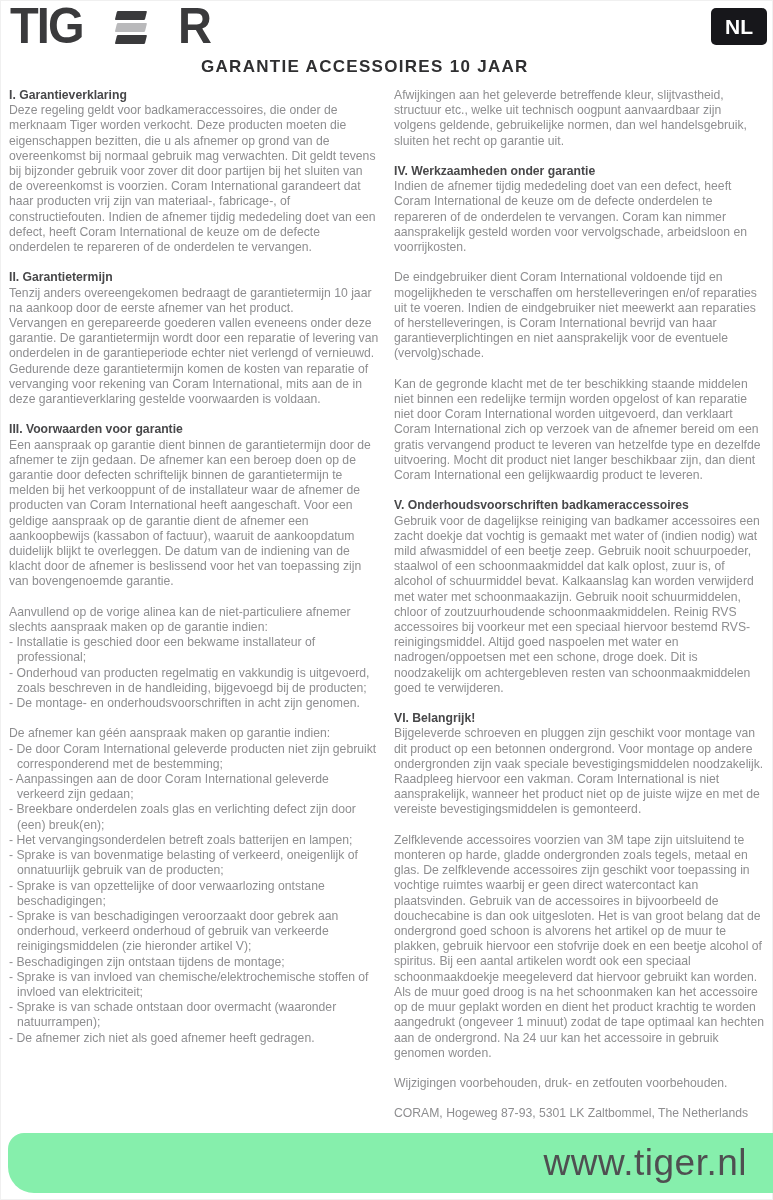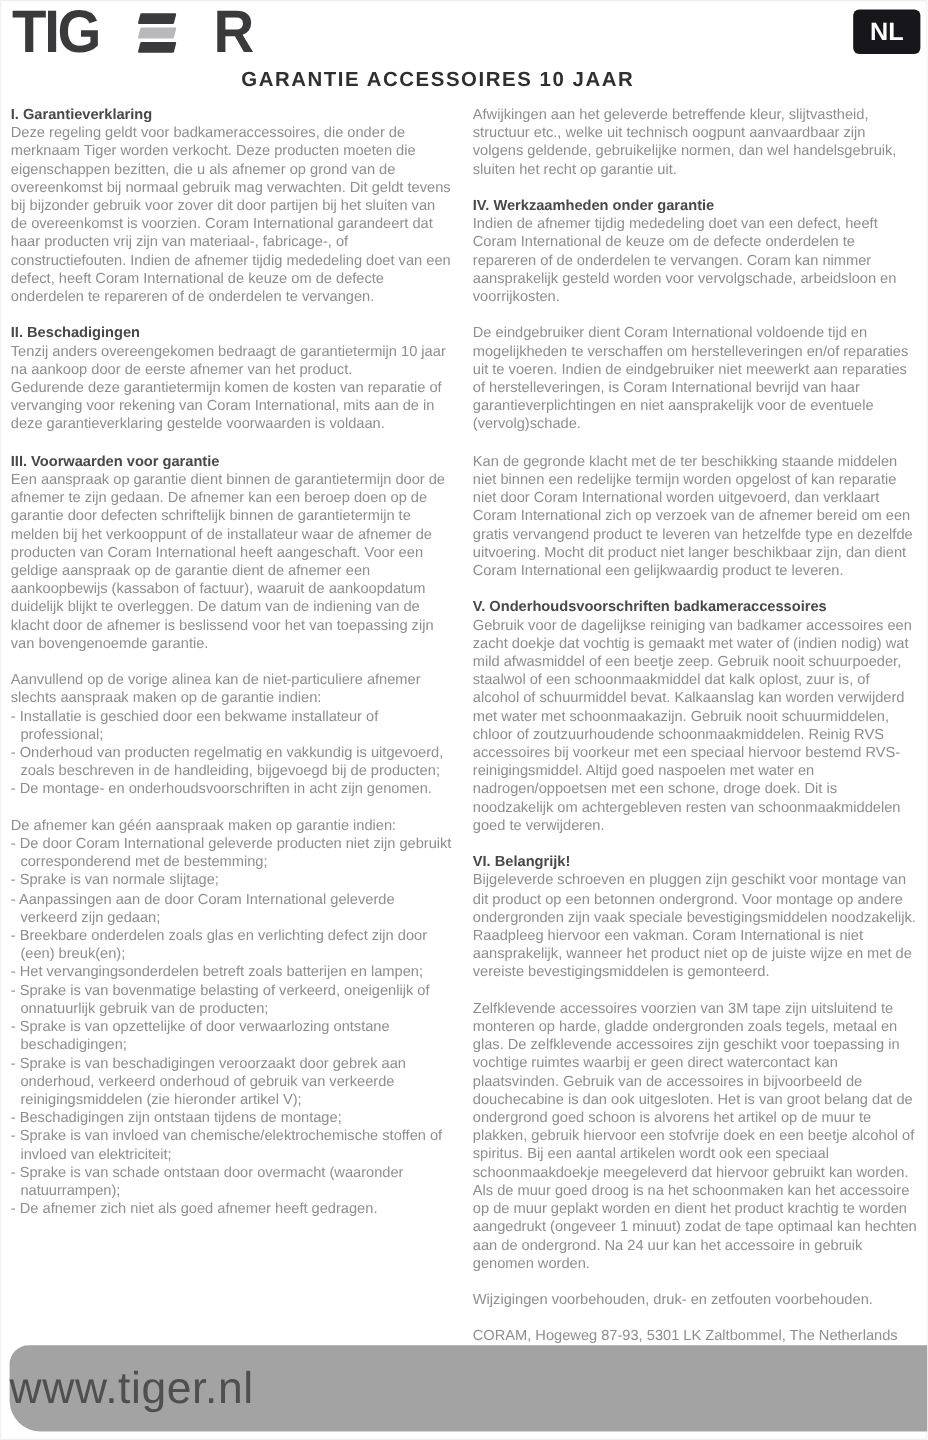--- a/index.html
+++ b/index.html
@@ -31,23 +31,23 @@
   }
   
   .content { position:absolute; top:88px; left:9px; display:flex; gap:15px;justify-content:center; }
   .col { width:370px; font-size:12.2px; line-height:15.2px; color:#8e8e90; }
   .b-h   { font-weight:bold; color:#48484a; }
   .b-p   { margin:0; }
   .b-li  { padding-left:8px; text-indent:-8px; }
   .b-gap { height:15.2px; }
   
   .footer-bar {
-    position:absolute; left:8px; right:0; bottom:7px; height:72px;
-    background:#a3a3a3; border-radius:16px 0 0 26px;
-    display:flex; align-items:center; 
+    position:absolute; left:8px; right:0; bottom:7px; height:60px;
+    background:#86efac; border-radius:16px 0 0 26px;
+    display:flex; align-items:center; justify-content:flex-end;
     padding-right:26px; box-sizing:border-box;
   }
   .footer-url { font-size:37px; color:#4f4f51; letter-spacing:0.5px; }
 </style>
 </head>
 <body>
 
 <div class="page">
 
   <div class="logo">
@@ -62,35 +62,35 @@
 
   <div class="doc-title">GARANTIE ACCESSOIRES 10 JAAR</div>
 
   <div class="lang-badge">NL</div>
 
   <div class="content">
     <div class="col">
         <div class="b-h">I. Garantieverklaring</div>
         <div class="b-p">Deze regeling geldt voor badkameraccessoires, die onder de merknaam Tiger worden verkocht. Deze producten moeten die eigenschappen bezitten, die u als afnemer op grond van de overeenkomst bij normaal gebruik mag verwachten. Dit geldt tevens bij bijzonder gebruik voor zover dit door partijen bij het sluiten van de overeenkomst is voorzien. Coram International garandeert dat haar producten vrij zijn van materiaal-, fabricage-, of constructiefouten. Indien de afnemer tijdig mededeling doet van een defect, heeft Coram International de keuze om de defecte onderdelen te repareren of de onderdelen te vervangen.</div>
         <div class="b-gap"></div>
-        <div class="b-h">II. Beschadigingen</div>
+        <div class="b-h">II. Garantietermijn</div>
         <div class="b-p">Tenzij anders overeengekomen bedraagt de garantietermijn 10 jaar na aankoop door de eerste afnemer van het product.</div>
+        <div class="b-p">Vervangen en gerepareerde goederen vallen eveneens onder deze garantie. De garantietermijn wordt door een reparatie of levering van onderdelen in de garantieperiode echter niet verlengd of vernieuwd.</div>
         <div class="b-p">Gedurende deze garantietermijn komen de kosten van reparatie of vervanging voor rekening van Coram International, mits aan de in deze garantieverklaring gestelde voorwaarden is voldaan.</div>
         <div class="b-gap"></div>
         <div class="b-h">III. Voorwaarden voor garantie</div>
         <div class="b-p">Een aanspraak op garantie dient binnen de garantietermijn door de afnemer te zijn gedaan. De afnemer kan een beroep doen op de garantie door defecten schriftelijk binnen de garantietermijn te melden bij het verkooppunt of de installateur waar de afnemer de producten van Coram International heeft aangeschaft. Voor een geldige aanspraak op de garantie dient de afnemer een aankoopbewijs (kassabon of factuur), waaruit de aankoopdatum duidelijk blijkt te overleggen. De datum van de indiening van de klacht door de afnemer is beslissend voor het van toepassing zijn van bovengenoemde garantie.</div>
         <div class="b-gap"></div>
         <div class="b-p">Aanvullend op de vorige alinea kan de niet-particuliere afnemer slechts aanspraak maken op de garantie indien:</div>
         <div class="b-li">- Installatie is geschied door een bekwame installateur of professional;</div>
         <div class="b-li">- Onderhoud van producten regelmatig en vakkundig is uitgevoerd, zoals beschreven in de handleiding, bijgevoegd bij de producten;</div>
         <div class="b-li">- De montage- en onderhoudsvoorschriften in acht zijn genomen.</div>
         <div class="b-gap"></div>
         <div class="b-p">De afnemer kan géén aanspraak maken op garantie indien:</div>
         <div class="b-li">- De door Coram International geleverde producten niet zijn gebruikt corresponderend met de bestemming;</div>
-        <div class="b-li">- Sprake is van normale slijtage;</div>
         <div class="b-li">- Aanpassingen aan de door Coram International geleverde verkeerd zijn gedaan;</div>
         <div class="b-li">- Breekbare onderdelen zoals glas en verlichting defect zijn door (een) breuk(en);</div>
         <div class="b-li">- Het vervangingsonderdelen betreft zoals batterijen en lampen;</div>
         <div class="b-li">- Sprake is van bovenmatige belasting of verkeerd, oneigenlijk of onnatuurlijk gebruik van de producten;</div>
         <div class="b-li">- Sprake is van opzettelijke of door verwaarlozing ontstane beschadigingen;</div>
         <div class="b-li">- Sprake is van beschadigingen veroorzaakt door gebrek aan onderhoud, verkeerd onderhoud of gebruik van verkeerde reinigingsmiddelen (zie hieronder artikel V);</div>
         <div class="b-li">- Beschadigingen zijn ontstaan tijdens de montage;</div>
         <div class="b-li">- Sprake is van invloed van chemische/elektrochemische stoffen of invloed van elektriciteit;</div>
         <div class="b-li">- Sprake is van schade ontstaan door overmacht (waaronder natuurrampen);</div>
         <div class="b-li">- De afnemer zich niet als goed afnemer heeft gedragen.</div>

